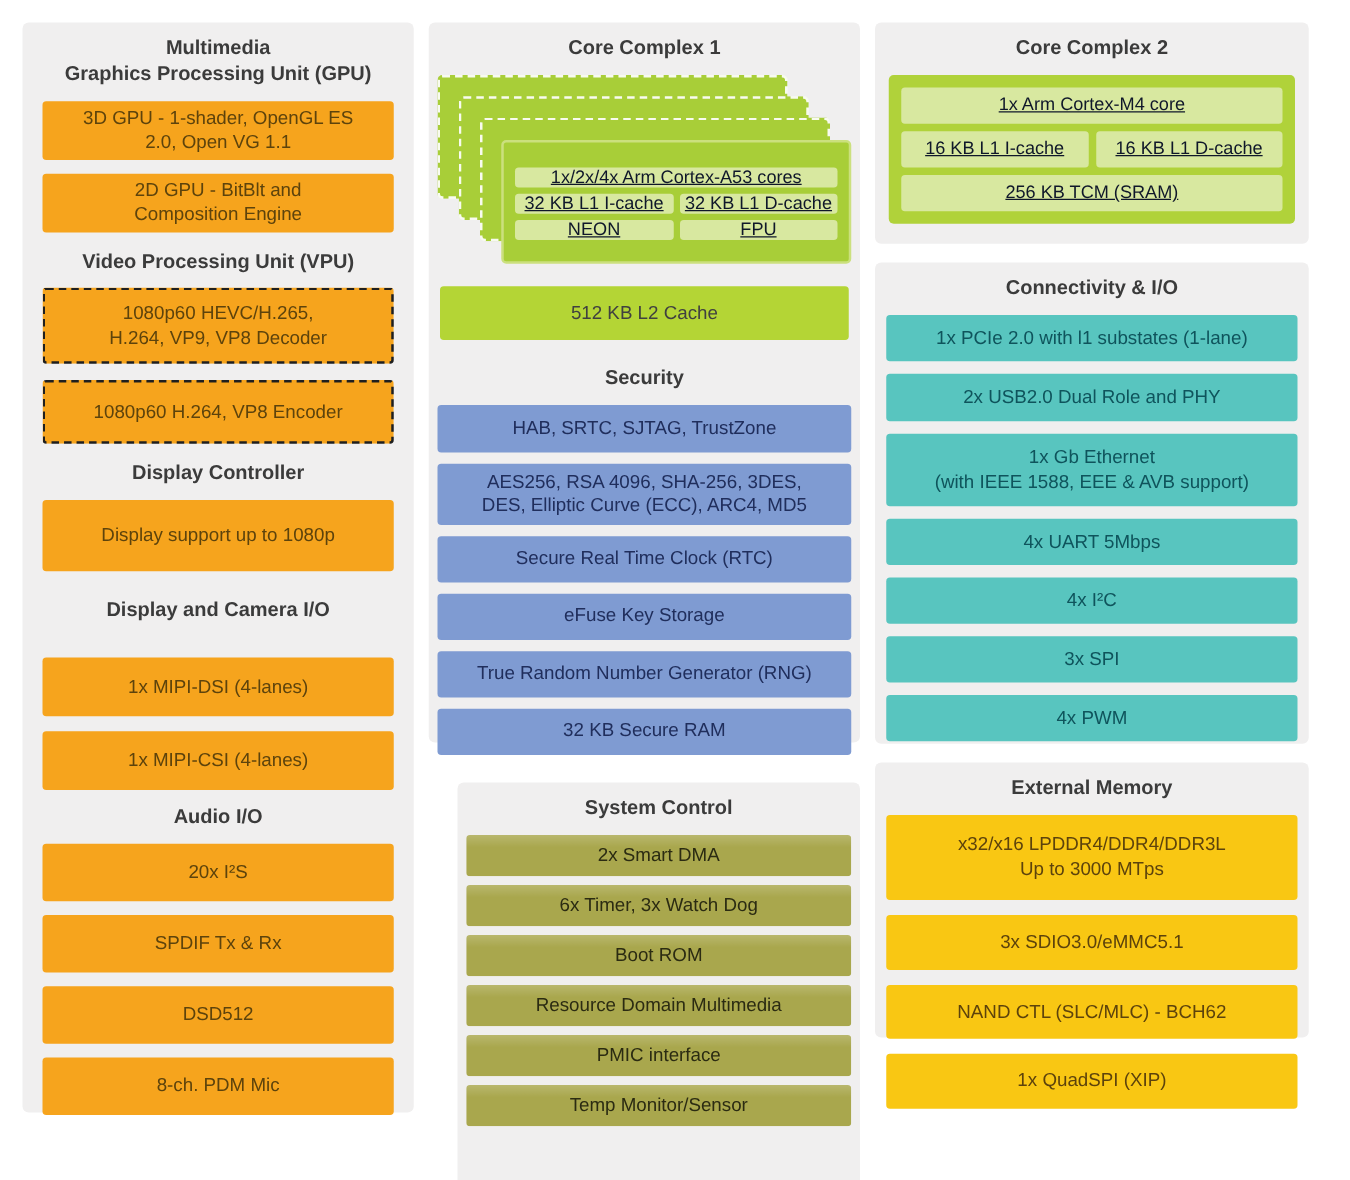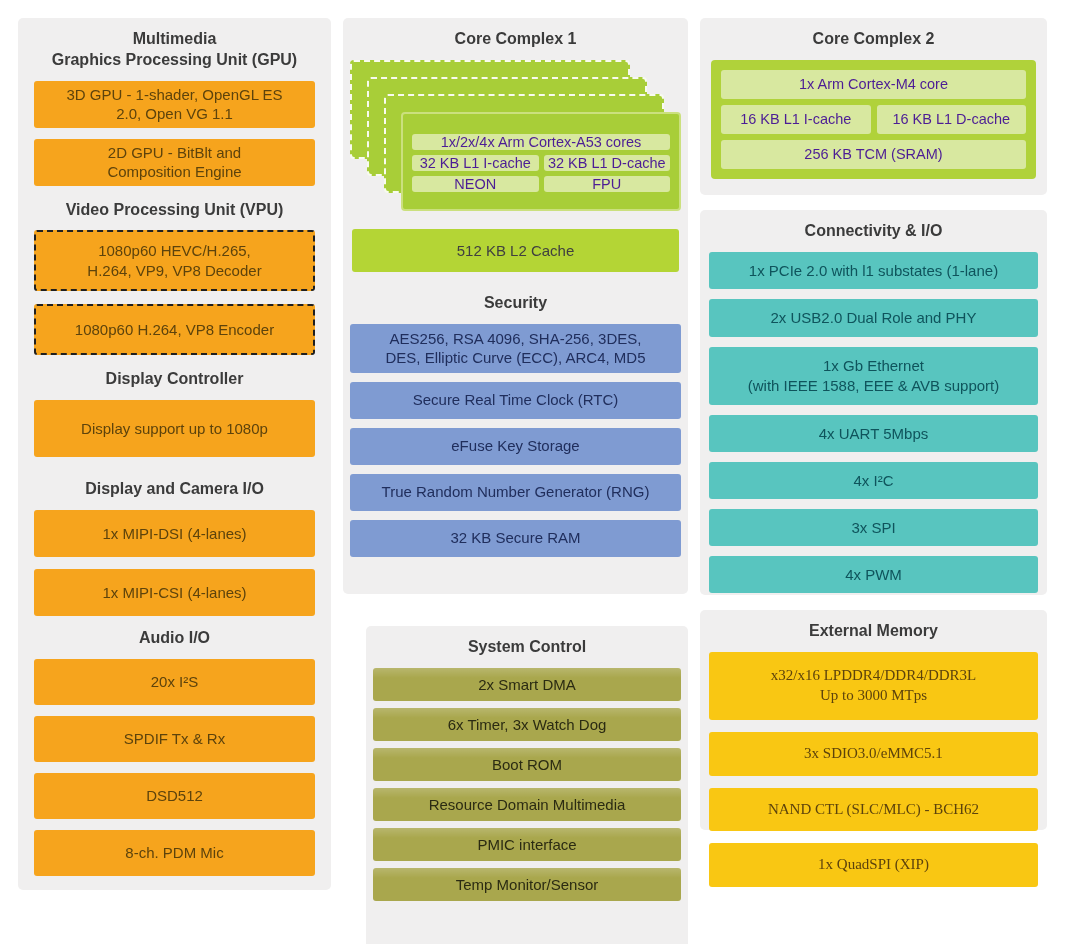--- a/index.html
+++ b/index.html
@@ -43,21 +43,21 @@
     border:2px dashed rgba(255,255,255,.92);border-radius:4px;box-sizing:border-box;
   }
   .g0{left:0;top:0}.g1{left:17px;top:17px}.g2{left:34px;top:34px}
   .cpu-card{
     position:absolute;left:51px;top:52px;width:280px;height:99px;
     background:#a8ce38;border:2px solid #cbe07e;border-radius:4px;box-sizing:border-box;
     padding:20px 9px;display:grid;grid-template-columns:1fr 1fr;gap:5px;
   }
   .cpu-cell{
     background:#d8e8a0;border-radius:3px;display:flex;align-items:center;justify-content:center;
-    font-size:14.5px;color:#4c1d95;white-space:nowrap;
+    font-size:14.5px;color:#0f172a;white-space:nowrap;text-decoration:underline;
   }
   .wide{grid-column:1/-1;}
   
   .m4-card{
     background:#b0d23a;border-radius:4px;box-sizing:border-box;margin:2px 2px 0;
     padding:10px;display:grid;grid-template-columns:1fr 1fr;gap:6px;grid-auto-rows:29px;
   }
   .legend{display:flex;align-items:center;gap:9px;margin:12px 0 0 10px;}
   .legend-box{width:15px;height:15px;border:2px dashed #3f3f3f;border-radius:2px;background:#ffffff;box-sizing:content-box;}
   .legend-label{font-size:13px;color:#1b1b1b;}
@@ -82,21 +82,21 @@
         <div class="block orange dashed" style="min-height:61px;">1080p60 HEVC/H.265,
 H.264, VP9, VP8 Decoder</div>
         <div class="block orange dashed" style="min-height:51px;">1080p60 H.264, VP8 Encoder</div>
       </div>
       <div class="ttl">Display Controller</div>
       <div class="sec">
         <div class="block orange" style="min-height:57px;">Display support up to 1080p</div>
       </div>
       <div class="ttl" style="margin-top:22px;">Display and Camera I/O</div>
       <div class="sec" style="gap:12px;">
-        <div class="block orange" style="min-height:47px;">1x MIPI-DSI (4-lanes)</div>
+        <div class="block orange" style="min-height:47px;margin-top:16px;">1x MIPI-DSI (4-lanes)</div>
         <div class="block orange" style="min-height:47px;">1x MIPI-CSI (4-lanes)</div>
       </div>
       <div class="ttl" style="margin-top:12px;">Audio I/O</div>
       <div class="sec" style="gap:11px;">
         <div class="block orange" style="min-height:46px;">20x I²S</div>
         <div class="block orange" style="min-height:46px;">SPDIF Tx &amp; Rx</div>
         <div class="block orange" style="min-height:46px;">DSD512</div>
         <div class="block orange" style="min-height:46px;">8-ch. PDM Mic</div>
       </div>
     </div>
@@ -113,20 +113,21 @@
           <div class="cpu-cell wide">1x/2x/4x Arm Cortex-A53 cores</div>
           <div class="cpu-cell">32 KB L1 I-cache</div>
           <div class="cpu-cell">32 KB L1 D-cache</div>
           <div class="cpu-cell">NEON</div>
           <div class="cpu-cell">FPU</div>
         </div>
       </div>
       <div class="block lime" style="min-height:43px;margin:0 2px;">512 KB L2 Cache</div>
       <div class="ttl" style="margin-top:21px;">Security</div>
       <div class="sec" style="gap:9px;">
+        <div class="block blue" style="min-height:38px;">HAB, SRTC, SJTAG, TrustZone</div>
         <div class="block blue" style="min-height:49px;">AES256, RSA 4096, SHA-256, 3DES,
 DES, Elliptic Curve (ECC), ARC4, MD5</div>
         <div class="block blue" style="min-height:37px;">Secure Real Time Clock (RTC)</div>
         <div class="block blue" style="min-height:37px;">eFuse Key Storage</div>
         <div class="block blue" style="min-height:37px;">True Random Number Generator (RNG)</div>
         <div class="block blue" style="min-height:37px;">32 KB Secure RAM</div>
       </div>
     </div>
     <div class="panel p-mid" style="height:349px;margin-left:23px;">
       <div class="ttl first">System Control</div>
@@ -159,21 +160,21 @@
         <div class="block teal" style="min-height:58px;">1x Gb Ethernet
 (with IEEE 1588, EEE &amp; AVB support)</div>
         <div class="block teal" style="min-height:37px;">4x UART 5Mbps</div>
         <div class="block teal" style="min-height:37px;">4x I²C</div>
         <div class="block teal" style="min-height:37px;">3x SPI</div>
         <div class="block teal" style="min-height:37px;">4x PWM</div>
       </div>
     </div>
     <div class="panel p-right" style="height:220px;">
       <div class="ttl first">External Memory</div>
-      <div class="sec" style="gap:12px;font-family:Liberation Serif, serif;">
+      <div class="sec" style="gap:12px;">
         <div class="block yellow" style="min-height:68px;">x32/x16 LPDDR4/DDR4/DDR3L
 Up to 3000 MTps</div>
         <div class="block yellow" style="min-height:44px;">3x SDIO3.0/eMMC5.1</div>
         <div class="block yellow" style="min-height:43px;">NAND CTL (SLC/MLC) - BCH62</div>
         <div class="block yellow" style="min-height:44px;">1x QuadSPI (XIP)</div>
       </div>
     </div>
   </div>
 </div>
 

